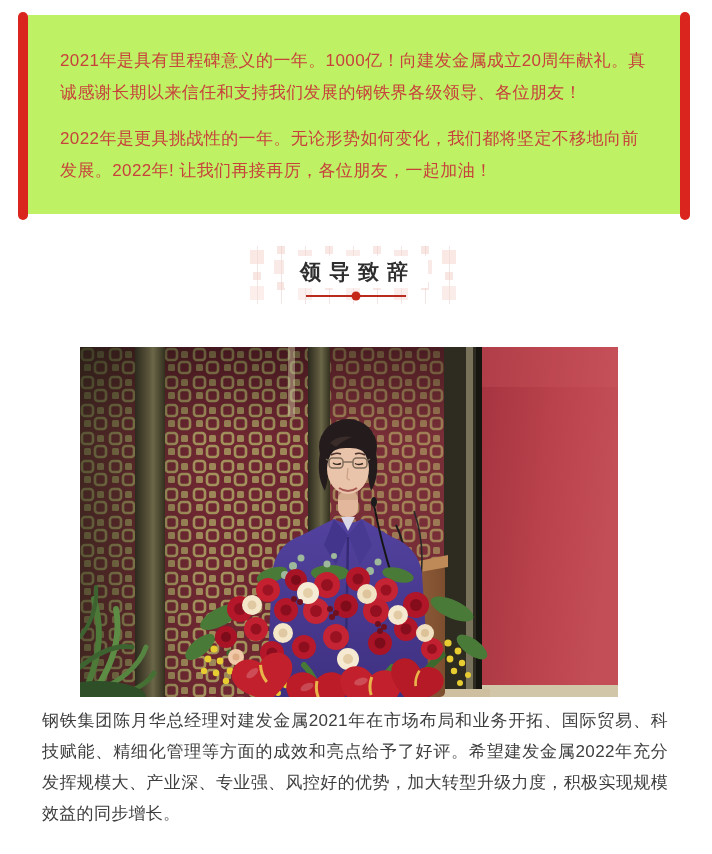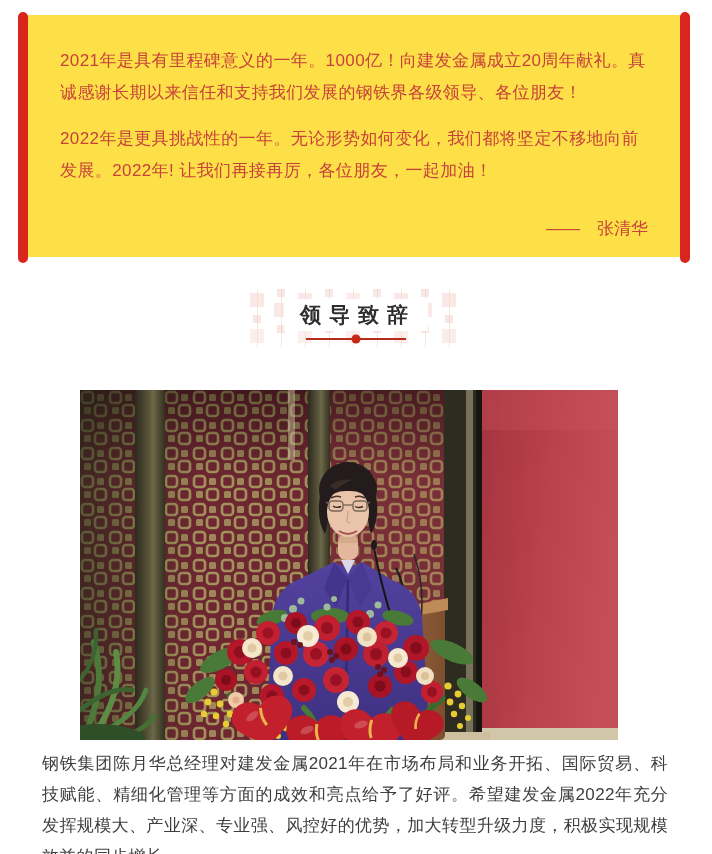--- a/index.html
+++ b/index.html
@@ -7,22 +7,22 @@
   body {
     width:712px; height:854px; margin:0 auto; overflow:hidden;
     font-family:"Liberation Sans","DejaVu Sans",sans-serif;
   }
   .page { position:relative; width:712px; height:854px; background:#fff; }
 
   
   .quote-wrap { position:relative; margin-top:15px; }
   .quote-box {
     margin-left:28px; margin-right:32px;
-    background:#fde047;
-    padding:30px 32px 3px 32px;
+    background:#bef264;
+    padding:30px 32px 13px 32px;
   }
   .quote-box p {
     color:#c7423b; font-size:17px; line-height:32px;
     margin-bottom:14px; letter-spacing:0.4px;
   }
   .quote-sign {
     color:#c7423b; font-size:17px; line-height:32px;
     text-align:right; margin-top:26px; padding-bottom:9px;
   }
   .accent-bar {
@@ -68,21 +68,20 @@
 <body>
 
 <div class="page">
 
   <div class="quote-wrap">
     <div class="accent-bar left"></div>
     <div class="accent-bar right"></div>
     <div class="quote-box">
       <p>2021年是具有里程碑意义的一年。1000亿！向建发金属成立20周年献礼。真诚感谢长期以来信任和支持我们发展的钢铁界各级领导、各位朋友！</p>
       <p>2022年是更具挑战性的一年。无论形势如何变化，我们都将坚定不移地向前发展。2022年! 让我们再接再厉，各位朋友，一起加油！</p>
-      <div class="quote-sign">——　张清华</div>
     </div>
   </div>
 
   <div class="section-header">
     <svg class="deco-pattern" width="212" height="58" viewBox="0 0 212 58">
       <g>
 
         <g fill="#f2e3e0" opacity="0.9">
           <rect x="7" y="0" width="1" height="58"></rect>
             <rect x="31" y="0" width="1" height="58"></rect>

